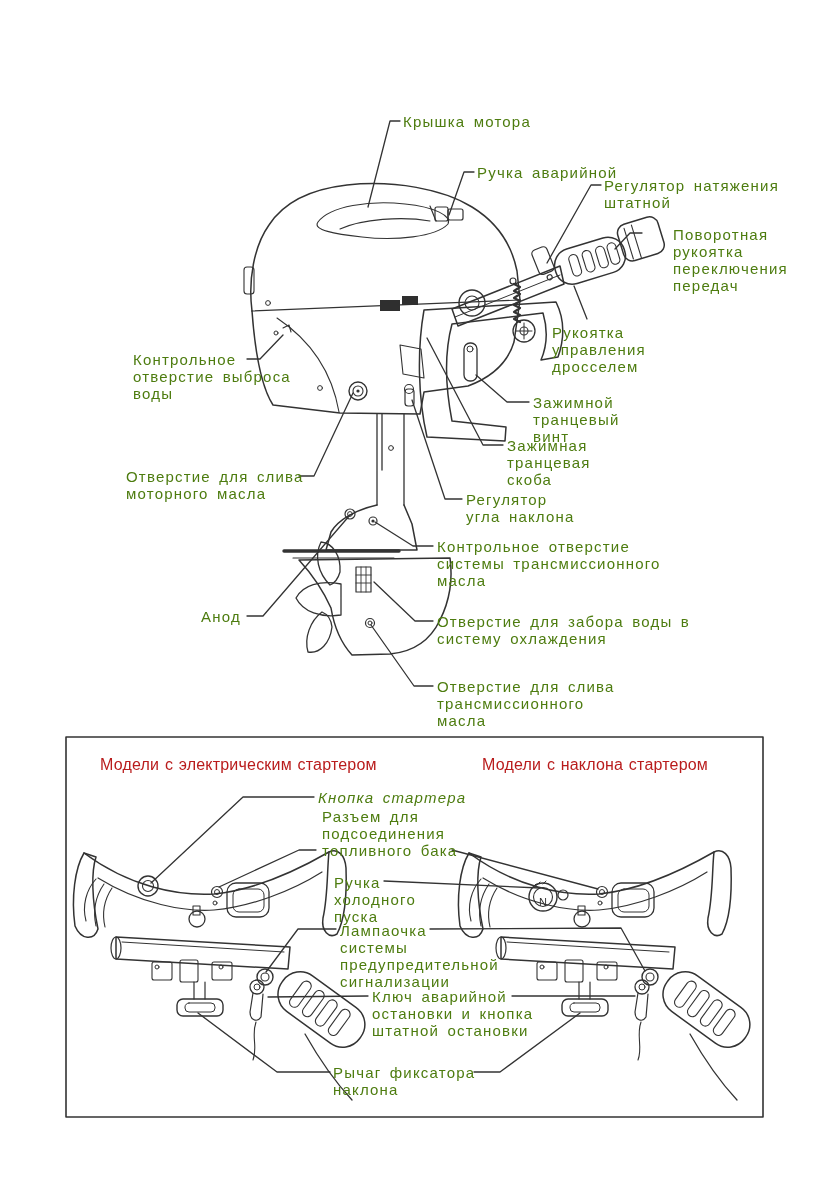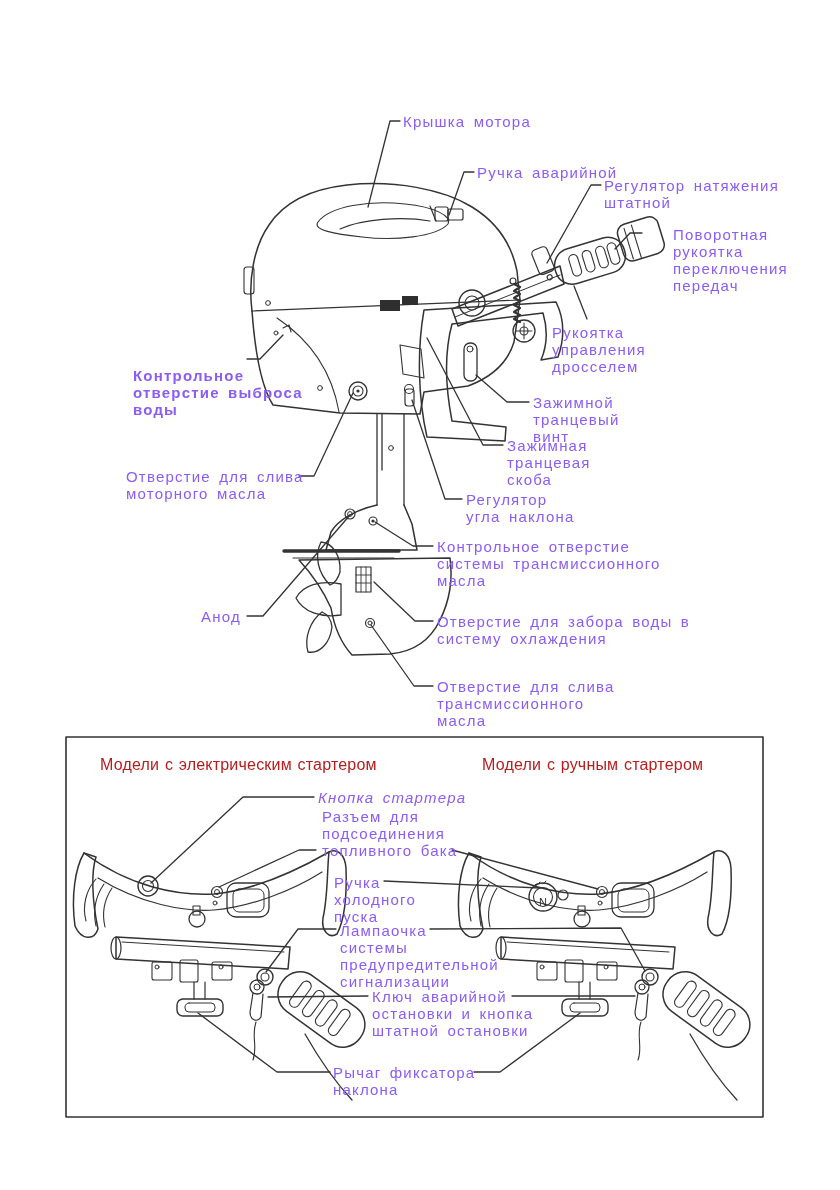--- a/index.html
+++ b/index.html
@@ -1,20 +1,20 @@
 <!DOCTYPE html>
 <html><head>
 <meta charset="utf-8">
 <style>
   html,body{margin:0;padding:0;background:#fff;}
   #page{position:relative;width:840px;height:1190px;background:#ffffff;overflow:hidden;
         font-family:"Liberation Sans",sans-serif;color:#2f2f2f;}
   #art{position:absolute;left:0;top:0;}
   .lbl{position:absolute;font-size:15px;line-height:17px;letter-spacing:1.2px;word-spacing:3px;
-       white-space:pre-line;color:#8b5cf6;}
+       white-space:pre-line;color:#4d7c0f;}
   .hd{position:absolute;font-size:16px;line-height:18px;letter-spacing:.2px;word-spacing:1px;
       white-space:nowrap;color:#b91c1c;}
 </style>
 </head>
 <body>
 
 <div id="page">
 
 <svg id="art" width="840" height="1190" viewBox="0 0 840 1190" xmlns="http://www.w3.org/2000/svg" xmlns:xlink="http://www.w3.org/1999/xlink">
 
@@ -215,37 +215,37 @@
 управления
 дросселем</div>
 <div class="lbl" style="left:533px;top:394px;">Зажимной
 транцевый
 винт</div>
 <div class="lbl" style="left:507px;top:437px;">Зажимная
 транцевая
 скоба</div>
 <div class="lbl" style="left:466px;top:491px;">Регулятор
 угла наклона</div>
-<div class="lbl" style="left:133px;top:367px;font-weight:bold;">Контрольное
+<div class="lbl" style="left:133px;top:351px;">Контрольное
 отверстие выброса
 воды</div>
 <div class="lbl" style="left:126px;top:468px;">Отверстие для слива
 моторного масла</div>
 <div class="lbl" style="left:437px;top:538px;">Контрольное отверстие
 системы трансмиссионного
 масла</div>
 <div class="lbl" style="left:201px;top:608px;">Анод</div>
 <div class="lbl" style="left:437px;top:613px;">Отверстие для забора воды в
 систему охлаждения</div>
 <div class="lbl" style="left:437px;top:678px;">Отверстие для слива
 трансмиссионного
 масла</div>
 
 <div class="hd" style="left:100px;top:756px;">Модели с электрическим стартером</div>
-<div class="hd" style="left:482px;top:756px;">Модели с ручным стартером</div>
+<div class="hd" style="left:482px;top:756px;">Модели с наклона стартером</div>
 <div class="lbl" style="left:318px;top:789px;font-style:italic;">Кнопка стартера</div>
 <div class="lbl" style="left:322px;top:808px;">Разъем для
 подсоединения
 топливного бака</div>
 <div class="lbl" style="left:334px;top:874px;">Ручка
 холодного
 пуска</div>
 <div class="lbl" style="left:340px;top:922px;">Лампаочка
 системы
 предупредительной

